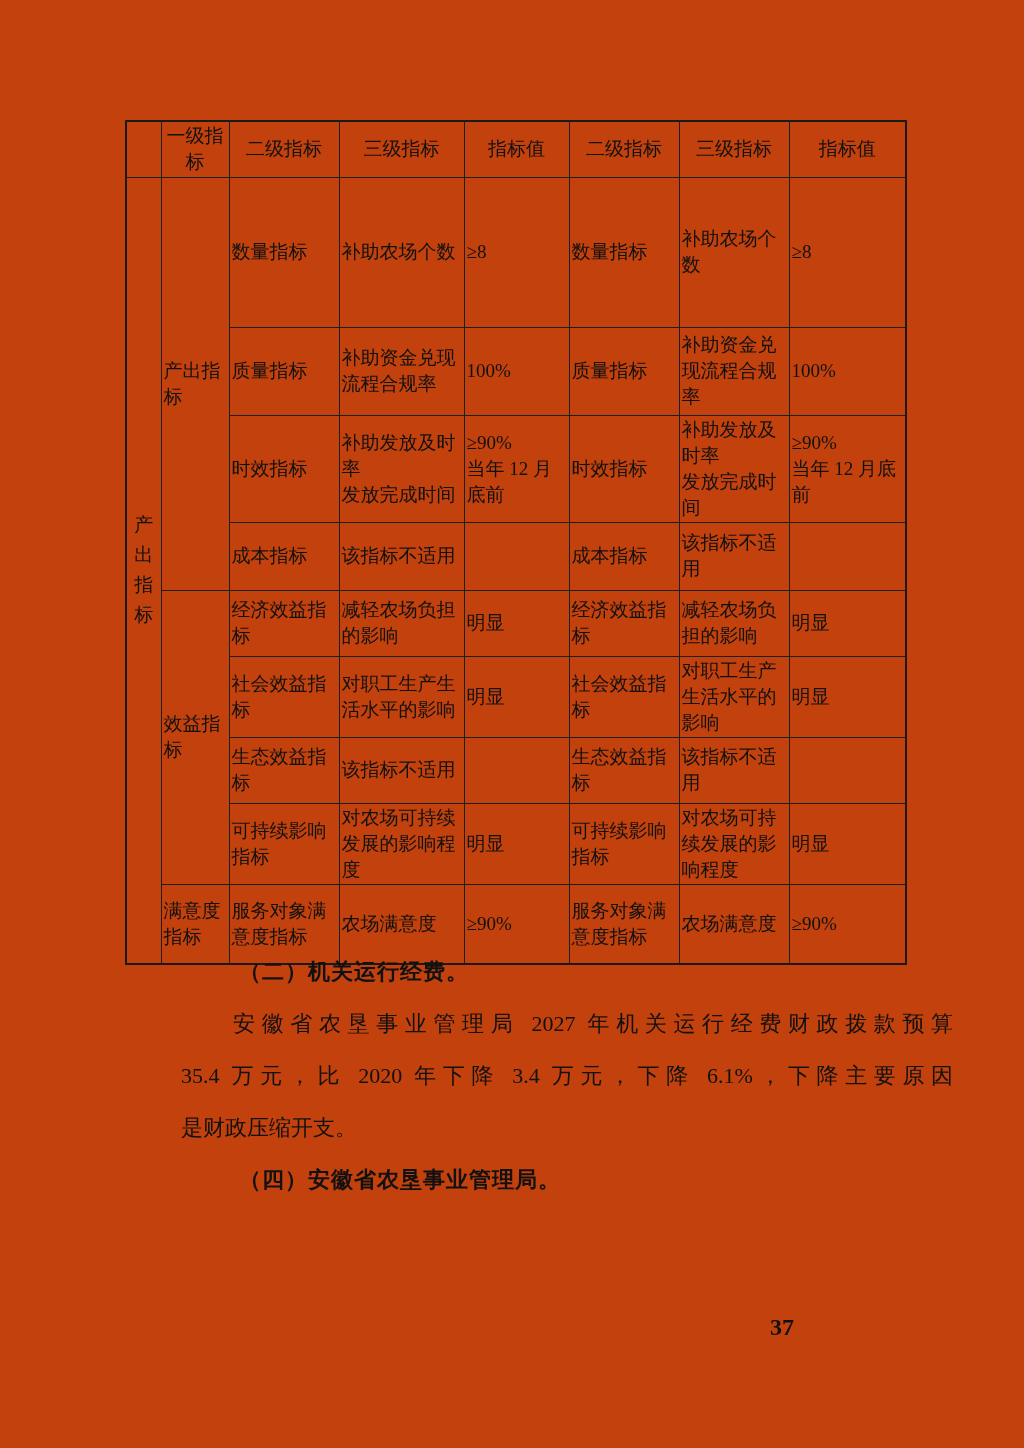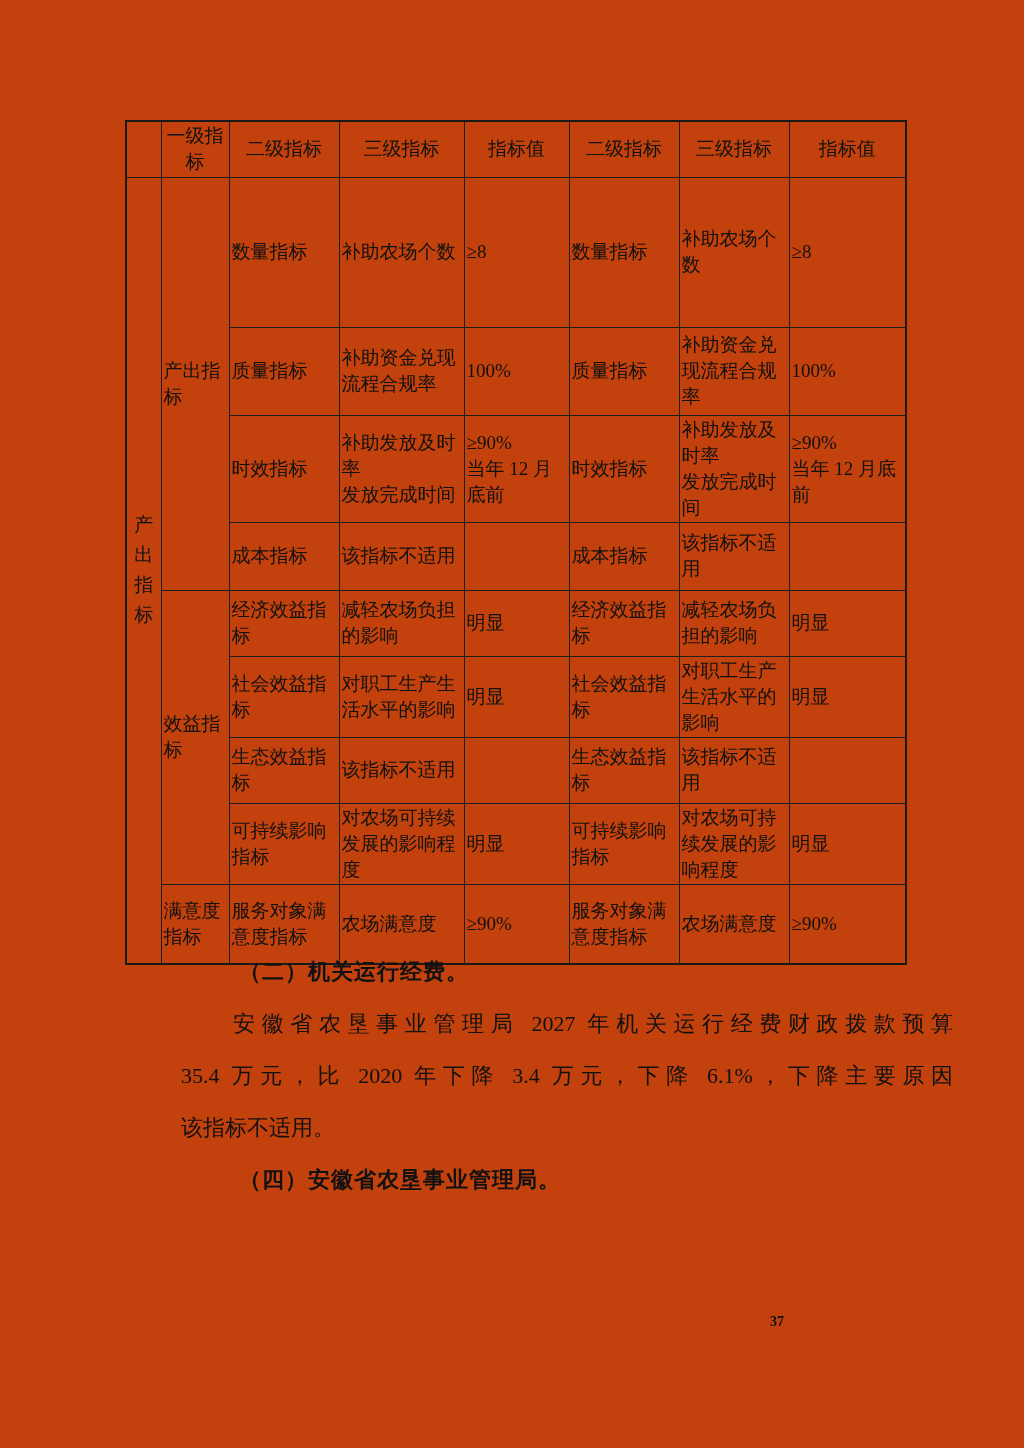--- a/index.html
+++ b/index.html
@@ -45,21 +45,21 @@
     position:absolute;left:133px;top:946px;width:772px;
     font-size:22px;
     margin-left:48px;
   }
   .tline{ line-height:52px; height:52px; overflow:hidden; }
   .tline.heading{ font-weight:bold; padding-left:58px; letter-spacing:1px; }
   .tline.indent{ text-indent:52px; }
   .tline.fill{ text-align:justify; text-align-last:justify; }
   .page-number{
     position:absolute;left:770px;top:1314px;
-    font-size:14px;font-weight:bold;
+    font-size:24px;font-weight:bold;
     font-family:"Liberation Serif", serif;
     text-align:center;
   }
 </style>
 </head>
 <body>
 
 <div class="page">
 
   <table class="perf">
@@ -167,19 +167,19 @@
       <td class="l">农场满意度</td>
       <td class="c">≥90%</td>
     </tr>
   </tbody>
     </table>
 
   <div class="text-block">
     <div class="tline heading">（二）机关运行经费。</div>
     <div class="tline indent fill">安徽省农垦事业管理局 2027 年机关运行经费财政拨款预算</div>
     <div class="tline fill">35.4 万元，比 2020 年下降 3.4 万元，下降 6.1%，下降主要原因</div>
-    <div class="tline">该指标不适用。</div>
+    <div class="tline">是财政压缩开支。</div>
     <div class="tline heading">（四）安徽省农垦事业管理局。</div>
   </div>
 
   <div class="page-number">37</div>
 
 </div>
 
 </body></html>

